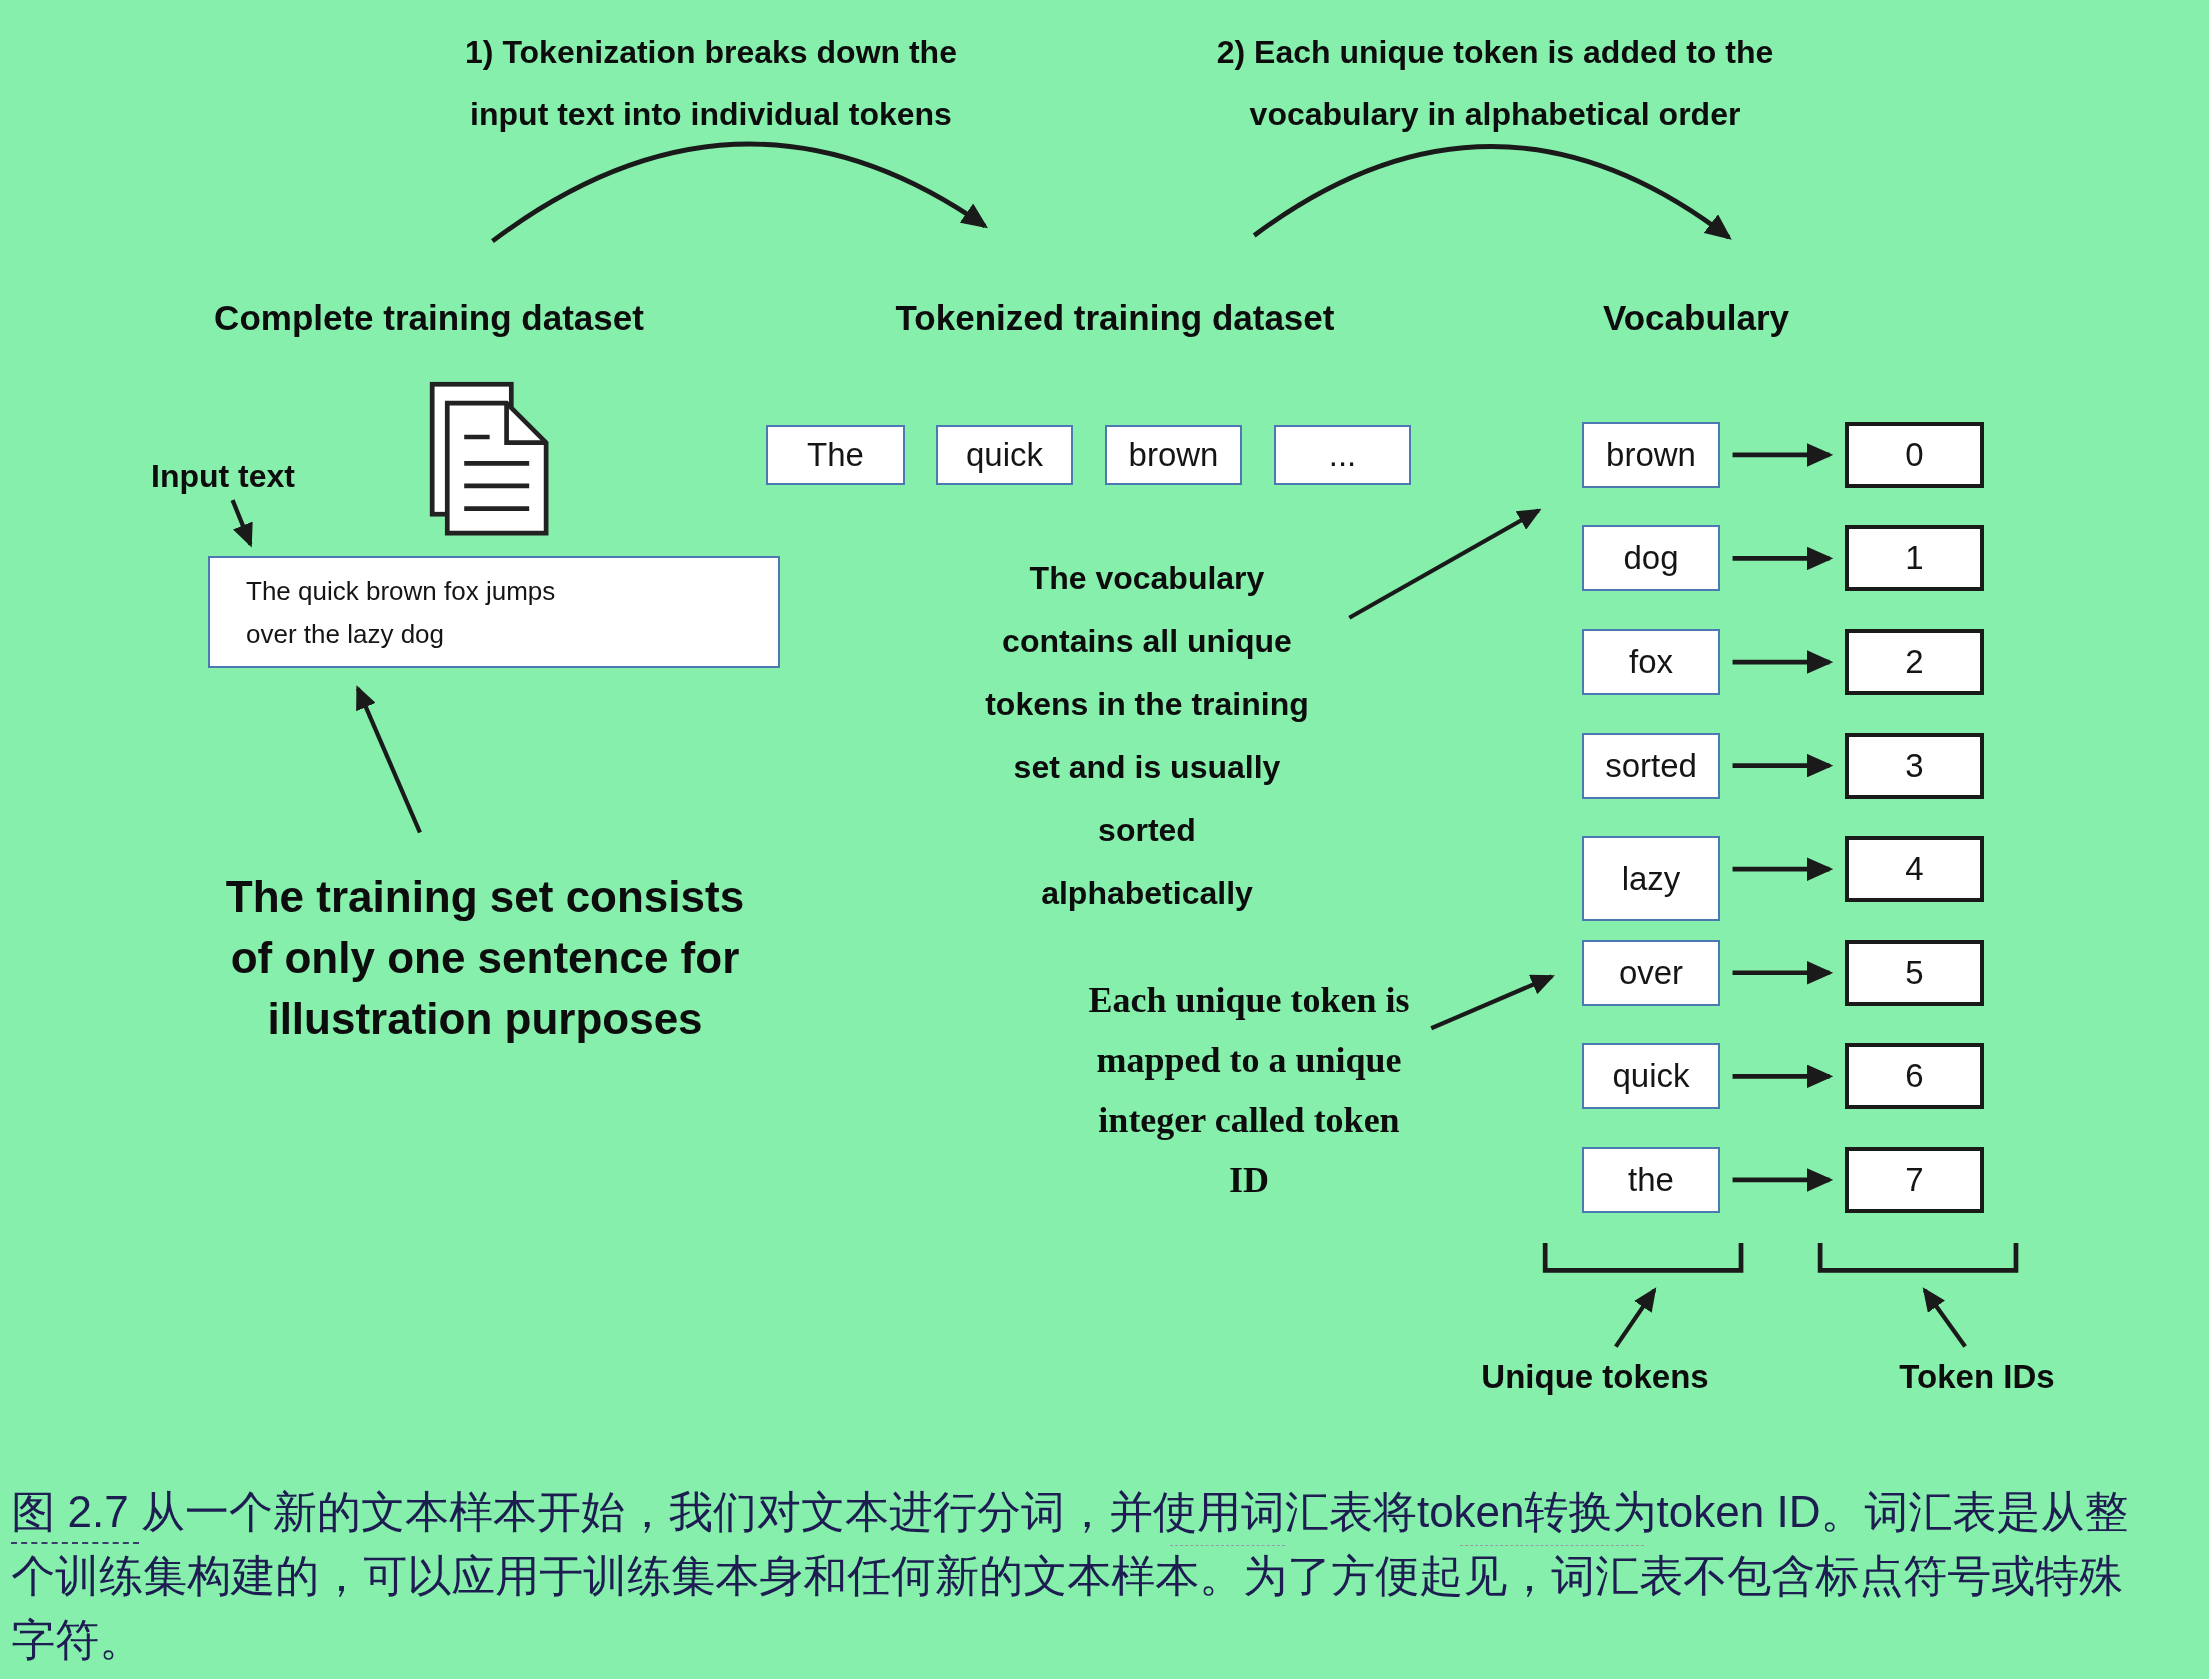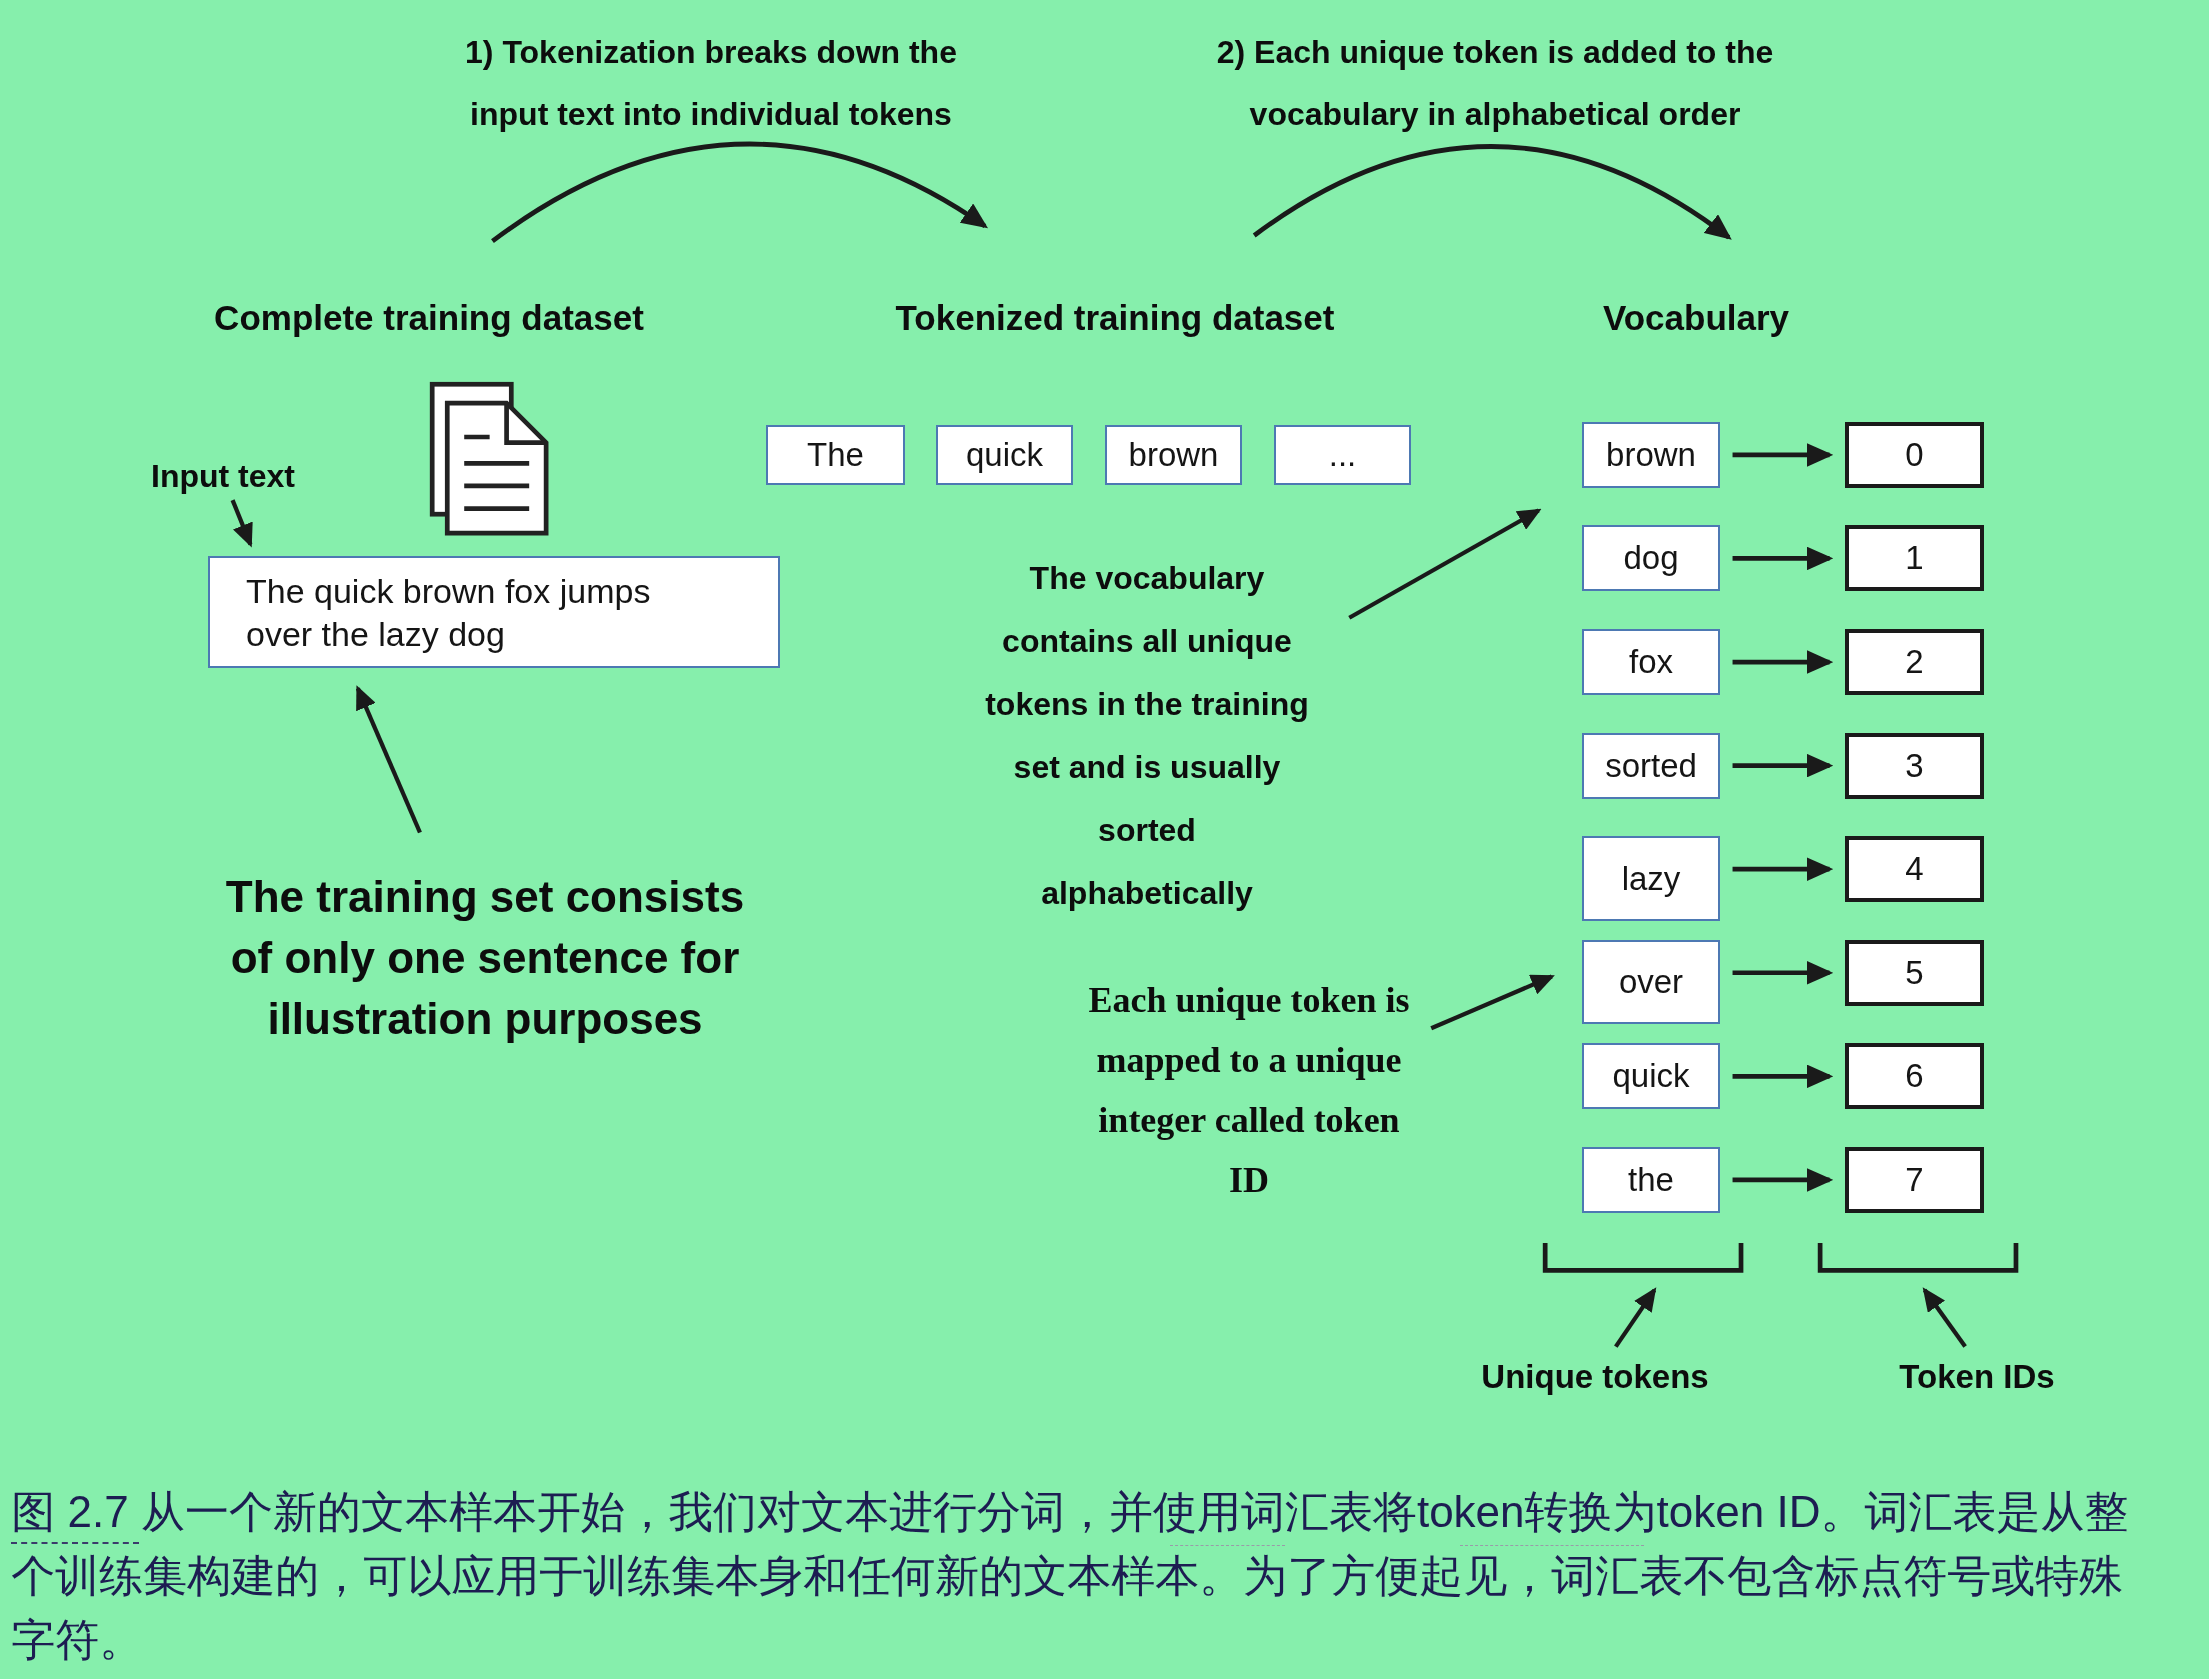--- a/index.html
+++ b/index.html
@@ -17,21 +17,21 @@
   .note-train{font-size:44px;line-height:61px;}
   .note-vocab{font-size:32px;line-height:63px;}
   .note-tokid{font-size:36px;line-height:60px;font-family:Liberation Serif, serif;}
   .blabel{position:absolute;transform:translateX(-50%);font-weight:700;font-size:33px;white-space:nowrap;color:#0d0d0d;}
   .inlabel{position:absolute;font-weight:700;font-size:32px;white-space:nowrap;color:#0d0d0d;}
   .box{position:absolute;box-sizing:border-box;background:#fff;border:2.8px solid var(--box-blue);
        display:flex;align-items:center;justify-content:center;font-size:33px;color:#151515;}
   .idbox{border:4.7px solid var(--line-dark);}
   .inputbox{position:absolute;box-sizing:border-box;border:2.8px solid var(--box-blue);background:#fff;
             left:208px;top:556px;width:572px;height:112px;padding:12.2px 0 0 36px;}
-  .inputbox div{font-size:34px;line-height:43px;color:#151515;white-space:nowrap;}
+  .inputbox div{font-size:26px;line-height:43px;color:#151515;white-space:nowrap;}
   .caption{position:absolute;left:11.3px;top:1480px;color:var(--caption-navy);}
   .caption div{font-size:44px;line-height:64px;white-space:nowrap;}
   .cap-u{position:absolute;height:0;}
   .cap-u.dark{border-bottom:2.8px dashed #3b3b6b;}
   .cap-u.lite{border-bottom:1.9px dashed #9a9aa8;}
 </style>
 </head>
 <body>
 
 <div id="page">
@@ -128,21 +128,21 @@
   <div class="box" style="left:1582px;top:422px;width:138px;height:66px;">brown</div>
   <div class="box idbox" style="left:1845px;top:422px;width:139px;height:66px;">0</div>
   <div class="box" style="left:1582px;top:525px;width:138px;height:66px;">dog</div>
   <div class="box idbox" style="left:1845px;top:525px;width:139px;height:66px;">1</div>
   <div class="box" style="left:1582px;top:629px;width:138px;height:66px;">fox</div>
   <div class="box idbox" style="left:1845px;top:629px;width:139px;height:66px;">2</div>
   <div class="box" style="left:1582px;top:733px;width:138px;height:66px;">sorted</div>
   <div class="box idbox" style="left:1845px;top:733px;width:139px;height:66px;">3</div>
   <div class="box" style="left:1582px;top:836px;width:138px;height:85px;">lazy</div>
   <div class="box idbox" style="left:1845px;top:836px;width:139px;height:66px;">4</div>
-  <div class="box" style="left:1582px;top:940px;width:138px;height:84px;">over</div>
+  <div class="box" style="left:1582px;top:940px;width:138px;height:66px;">over</div>
   <div class="box idbox" style="left:1845px;top:940px;width:139px;height:66px;">5</div>
   <div class="box" style="left:1582px;top:1043px;width:138px;height:66px;">quick</div>
   <div class="box idbox" style="left:1845px;top:1043px;width:139px;height:66px;">6</div>
   <div class="box" style="left:1582px;top:1147px;width:138px;height:66px;">the</div>
   <div class="box idbox" style="left:1845px;top:1147px;width:139px;height:66px;">7</div>
 
   <div class="blabel" style="left:1595px;top:1358px;">Unique tokens</div>
   <div class="blabel" style="left:1977px;top:1358px;">Token IDs</div>
 
   <div class="caption">

